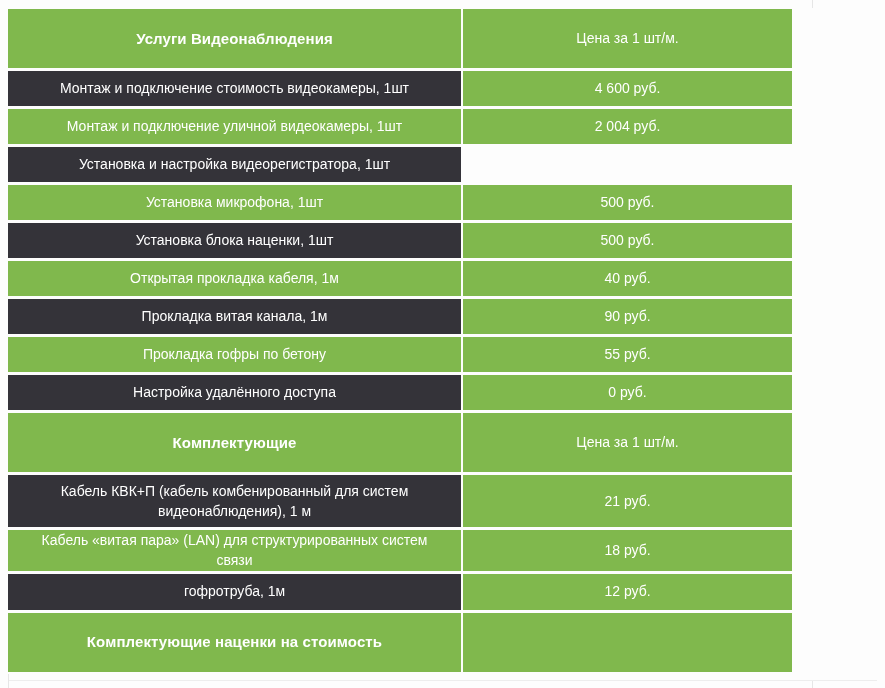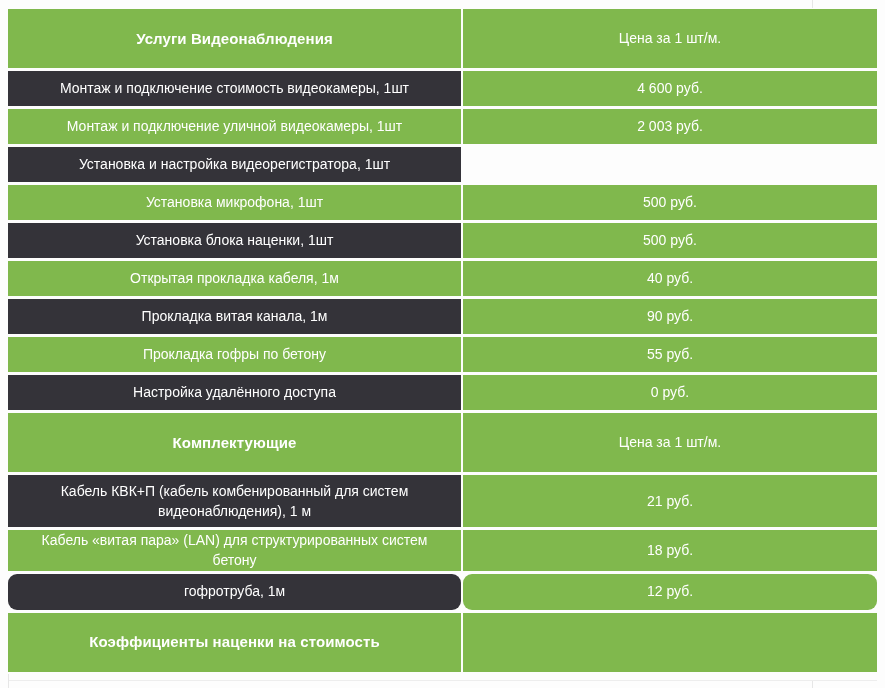--- a/index.html
+++ b/index.html
@@ -12,21 +12,21 @@
     position: relative;
     width: 885px;
     height: 688px;
     overflow: hidden;
     background: #fdfdfd;
   }
   .pricing-table {
     position: absolute;
     left: 8px;
     top: 9px;
-    width: 869px;
+    width: 784px;
   }
   .row {
     display: grid;
     grid-template-columns: 453px 1fr;
     column-gap: 2px;
     margin-bottom: 3px;
   }
   .cell {
     display: flex;
     align-items: center;
@@ -42,21 +42,21 @@
   .bg-green { background: #80b84d; }
   .bg-dark  { background: #343339; }
   .header-row .cell { min-height: 59px; }
   .header-row .cell.title {
     font-weight: 700;
     font-size: 15px;
     letter-spacing: 0.1px;
   }
   .h52 { min-height: 52px; }
   .h40 { min-height: 40px; }
-  .h36 { min-height: 36px; border-radius: 9px; }
+  .h36 { min-height: 36px; }
   
   .artifact {
     position: absolute;
     background: #e6e6e6;
   }
   .artifact.h { height: 1px; background: #ededed; }
   .artifact.v { width: 1px; }
 </style>
 </head>
 <body>
@@ -72,21 +72,21 @@
       <div class="row header-row">
         <div class="cell bg-green title">Услуги Видеонаблюдения</div>
         <div class="cell bg-green">Цена за 1 шт/м.</div>
       </div>
       <div class="row">
         <div class="cell bg-dark ">Монтаж и подключение стоимость видеокамеры, 1шт</div>
         <div class="cell bg-green ">4 600 руб.</div>
       </div>
       <div class="row">
         <div class="cell bg-green ">Монтаж и подключение уличной видеокамеры, 1шт</div>
-        <div class="cell bg-green ">2 003 руб.</div>
+        <div class="cell bg-green ">2 004 руб.</div>
       </div>
       <div class="row">
         <div class="cell bg-dark ">Установка и настройка видеорегистратора, 1шт</div>
       </div>
       <div class="row">
         <div class="cell bg-green ">Установка микрофона, 1шт</div>
         <div class="cell bg-green ">500 руб.</div>
       </div>
       <div class="row">
         <div class="cell bg-dark ">Установка блока наценки, 1шт</div>
@@ -110,25 +110,25 @@
       </div>
       <div class="row header-row">
         <div class="cell bg-green title">Комплектующие</div>
         <div class="cell bg-green">Цена за 1 шт/м.</div>
       </div>
       <div class="row">
         <div class="cell bg-dark h52">Кабель КВК+П (кабель комбенированный для систем видеонаблюдения), 1 м</div>
         <div class="cell bg-green h52">21 руб.</div>
       </div>
       <div class="row">
-        <div class="cell bg-green h40">Кабель «витая пара» (LAN) для структурированных систем бетону</div>
+        <div class="cell bg-green h40">Кабель «витая пара» (LAN) для структурированных систем связи</div>
         <div class="cell bg-green h40">18 руб.</div>
       </div>
       <div class="row">
         <div class="cell bg-dark h36">гофротруба, 1м</div>
         <div class="cell bg-green h36">12 руб.</div>
       </div>
       <div class="row header-row">
-        <div class="cell bg-green title">Коэффициенты наценки на стоимость</div>
+        <div class="cell bg-green title">Комплектующие наценки на стоимость</div>
         <div class="cell bg-green"></div>
       </div>
     </div>
 </div>
 
 </body></html>

